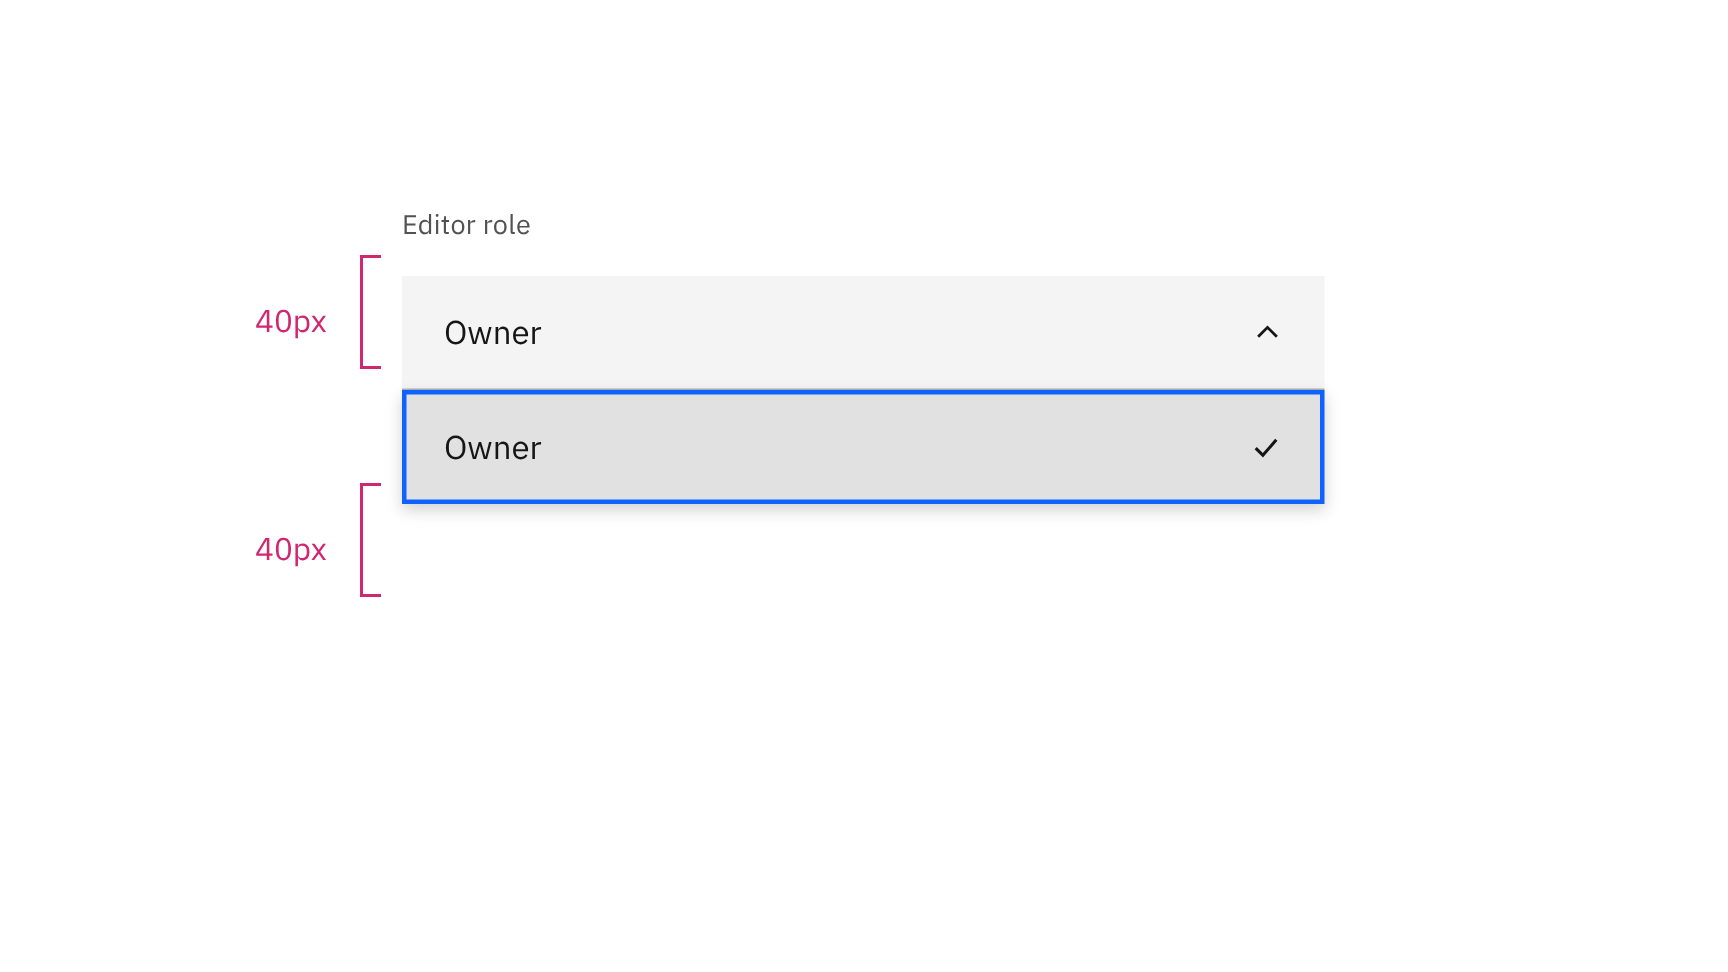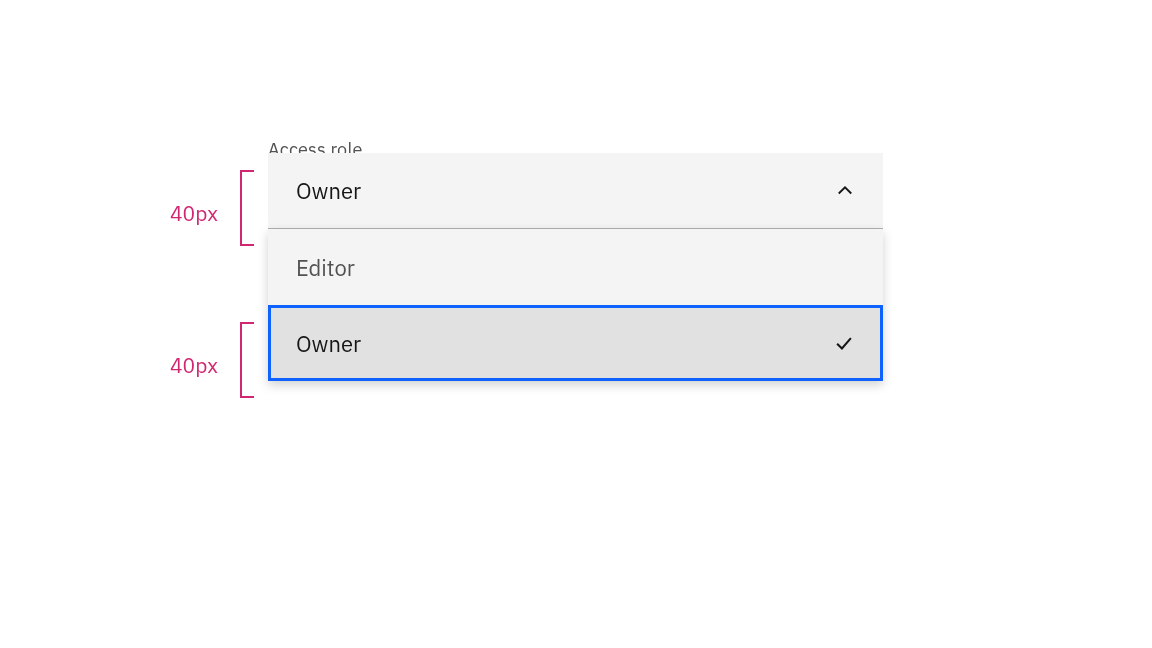--- a/index.html
+++ b/index.html
@@ -11,21 +11,21 @@
     left: 268px;
     top: 138px;
     font-size: 18px;
     color: #525252;
     letter-spacing: 0.2px;
   }
 
   .dropdown {
     position: absolute;
     left: 268px;
-    top: 153px;
+    top: 184px;
     width: 615px;
   }
 
   .dropdown-trigger {
     height: 76px;
     background: #f4f4f4;
     border-bottom: 1px solid #b0b0b0;
     display: flex;
     align-items: center;
     justify-content: space-between;
@@ -86,38 +86,35 @@
   #bracket1 { left: 240px; top: 170px; height: 76px; }
   #label1   { left: 170px; top: 199px; }
   #bracket2 { left: 240px; top: 322px; height: 76px; }
   #label2   { left: 170px; top: 351px; }
 </style>
 </head>
 <body>
 
 <div class="stage">
 
-  <div class="field-label">Access role</div>
+  <div class="field-label">Editor role</div>
 
   <div class="dropdown">
 
     <div class="dropdown-trigger">
       <span class="value">Owner</span>
       <span class="chevron-up-icon">
         <svg viewBox="0 0 16 16" fill="none" stroke="#161616" stroke-width="1.5">
           <polyline points="3,10 8,5 13,10"></polyline>
         </svg>
       </span>
     </div>
 
     <div class="menu">
 
-      <div class="menu-item">
-        <span>Editor</span>
-      </div>
 
       <div class="menu-item selected focused">
         <span>Owner</span>
         <span class="check-icon">
           <svg viewBox="0 0 16 16" fill="none" stroke="#161616" stroke-width="1.5">
             <polyline points="3,8.5 6.5,12 13,4.5"></polyline>
           </svg>
         </span>
       </div>
 

